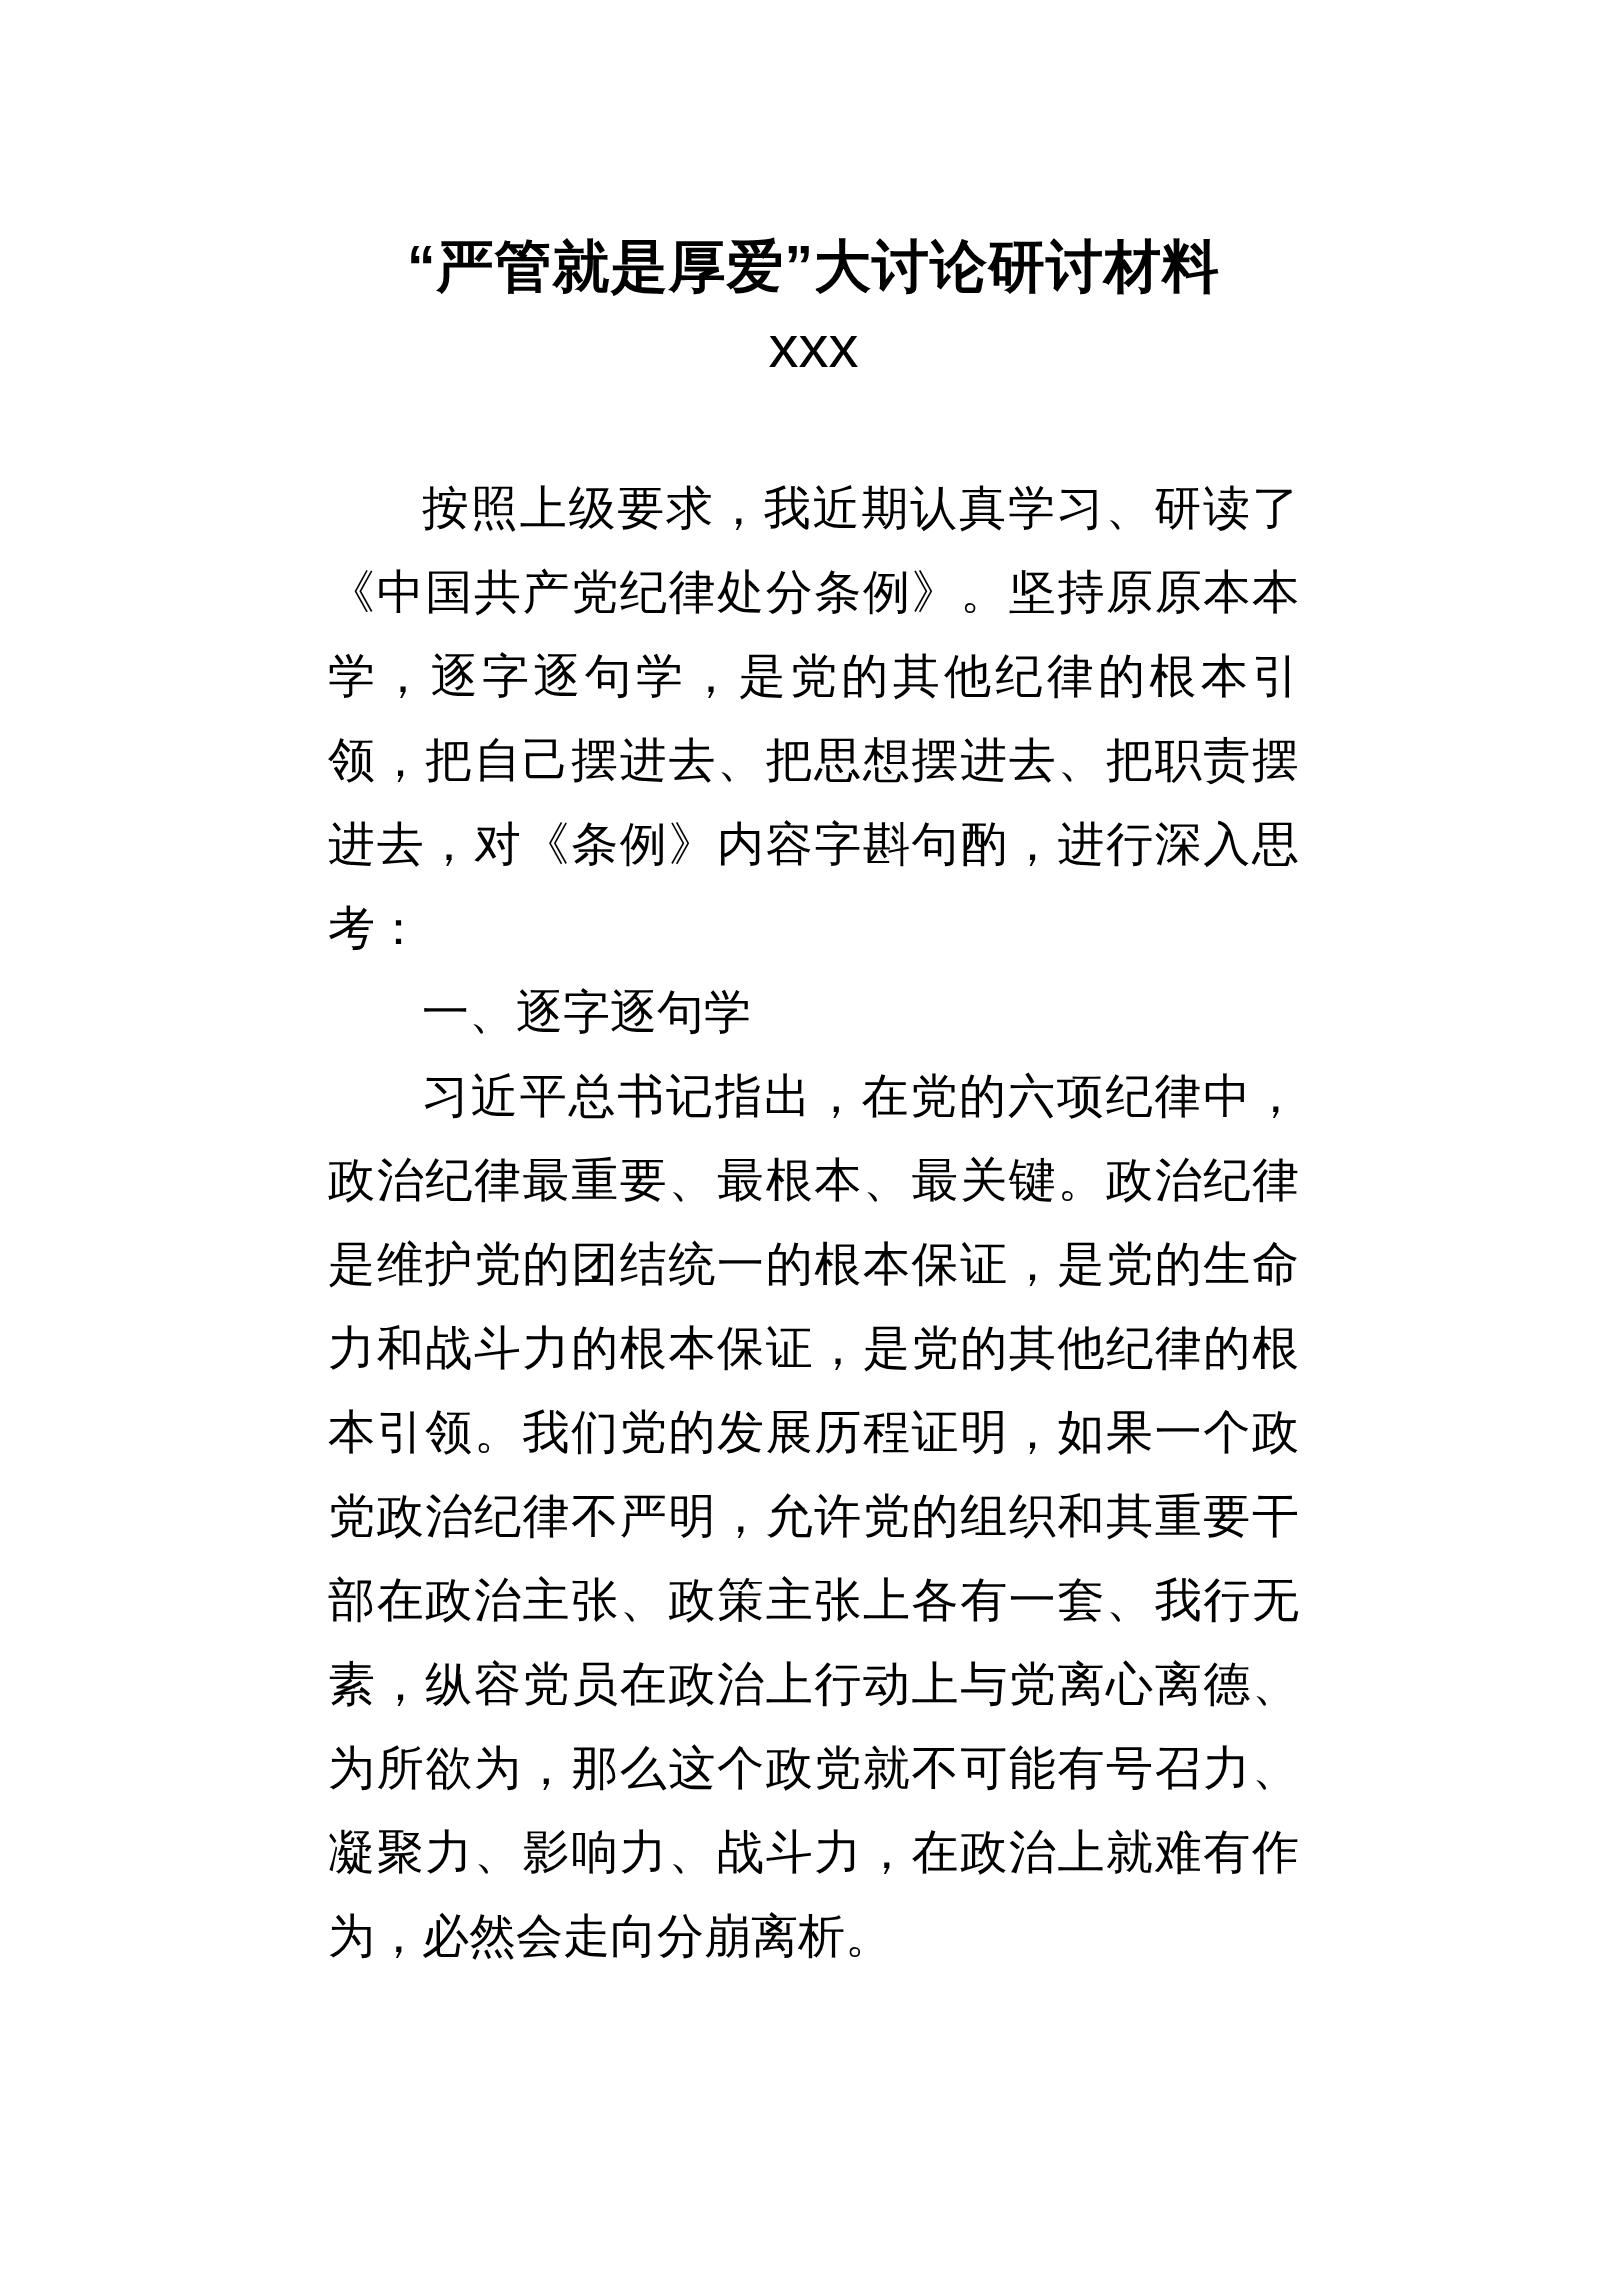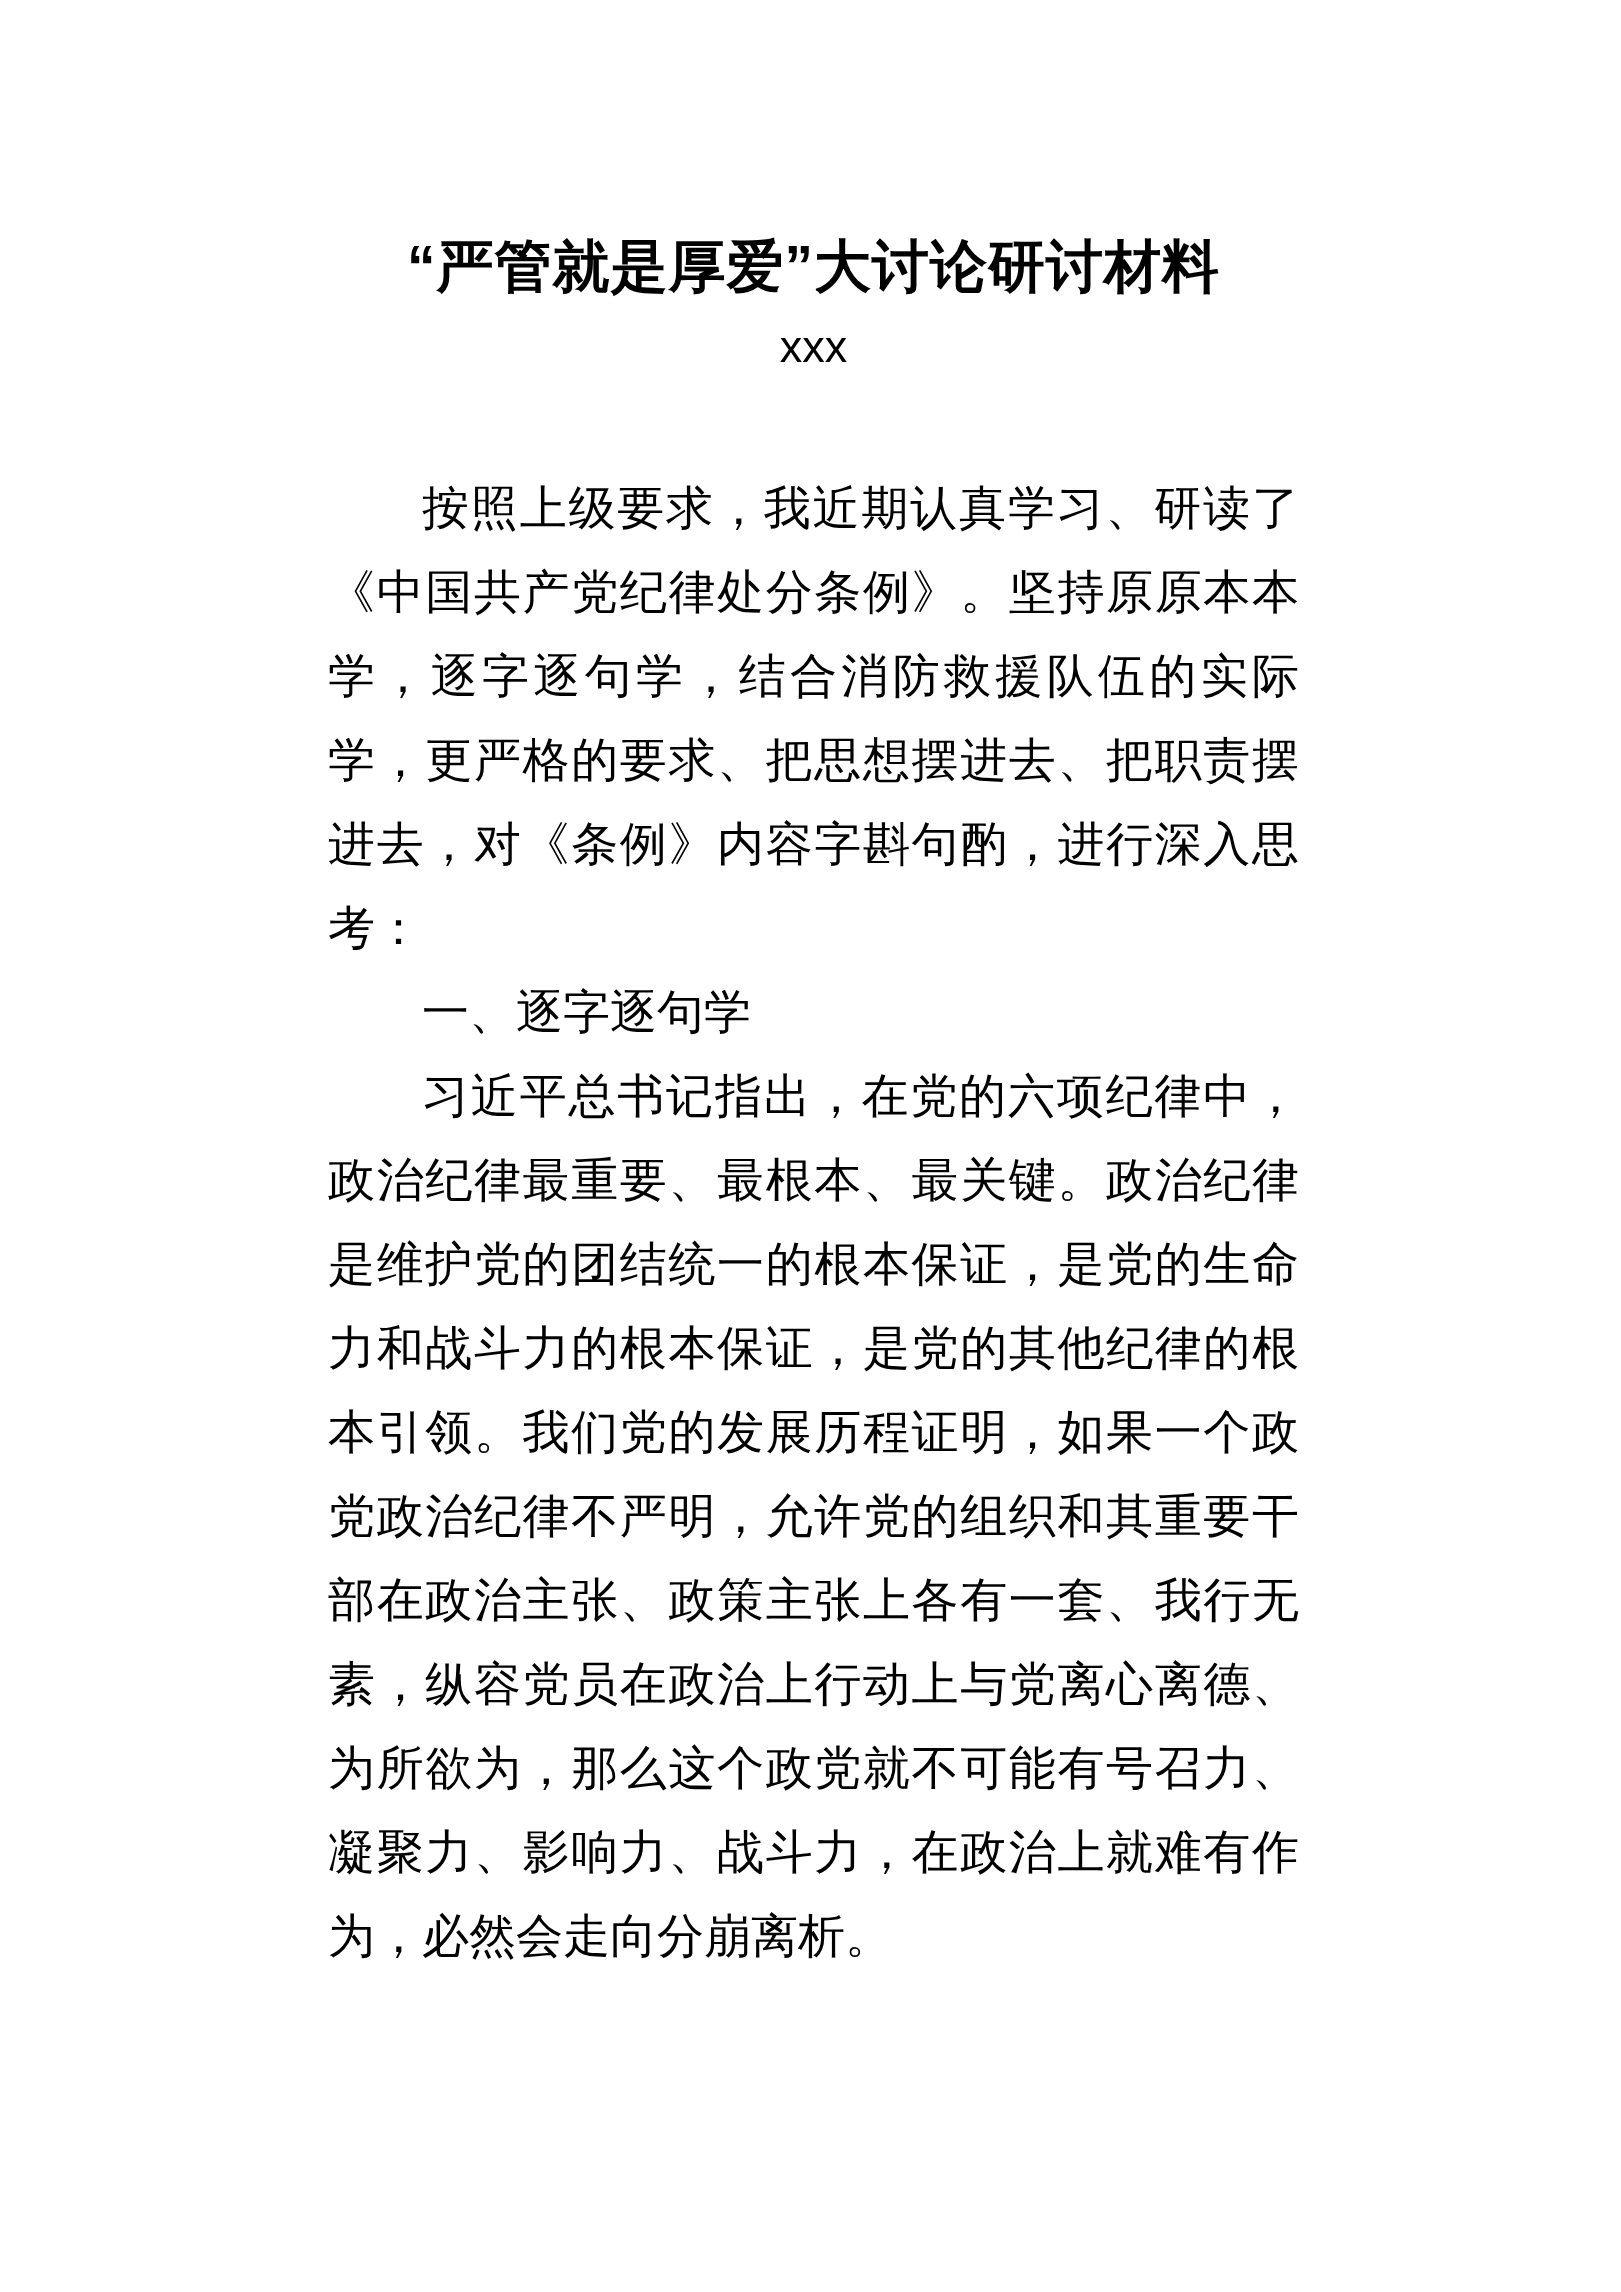--- a/index.html
+++ b/index.html
@@ -24,21 +24,21 @@
   .doc-title {
     text-align: center;
     font-size: 57px;
     font-weight: bold;
     line-height: 78px;
     letter-spacing: 1px;
     white-space: nowrap;
   }
   .doc-author {
     text-align: center;
-    font-size: 45px;
+    font-size: 60px;
     font-weight: normal;
     line-height: 59px;
     margin-top: 11.8px;
   }
   .doc-body {
     margin-top: 90px;
     font-size: 47px;
     line-height: 84px;
     text-align: justify;
     text-justify: inter-ideograph;
@@ -58,20 +58,20 @@
 <body>
 
 <div class="page">
   <div class="content">
 
     <div class="doc-title">“严管就是厚爱”大讨论研讨材料</div>
 
     <div class="doc-author">xxx</div>
 
     <div class="doc-body">
-      <p>按照上级要求，我近期认真学习、研读了《中国共产党纪律处分条例》。坚持原原本本学，逐字逐句学，结合消防救援队伍的实际学，更严格的要求、把思想摆进去、把职责摆进去，对《条例》内容字斟句酌，进行深入思考：</p>
+      <p>按照上级要求，我近期认真学习、研读了《中国共产党纪律处分条例》。坚持原原本本学，逐字逐句学，是党的其他纪律的根本引领，把自己摆进去、把思想摆进去、把职责摆进去，对《条例》内容字斟句酌，进行深入思考：</p>
       <p class="heading">一、逐字逐句学</p>
       <p>习近平总书记指出，在党的六项纪律中，政治纪律最重要、最根本、最关键。政治纪律是维护党的团结统一的根本保证，是党的生命力和战斗力的根本保证，是党的其他纪律的根本引领。我们党的发展历程证明，如果一个政党政治纪律不严明，允许党的组织和其重要干部在政治主张、政策主张上各有一套、我行无素，纵容党员在政治上行动上与党离心离德、为所欲为，那么这个政党就不可能有号召力、凝聚力、影响力、战斗力，在政治上就难有作为，必然会走向分崩离析。</p>
     </div>
 
   </div>
 </div>
 
 
 </body></html>

